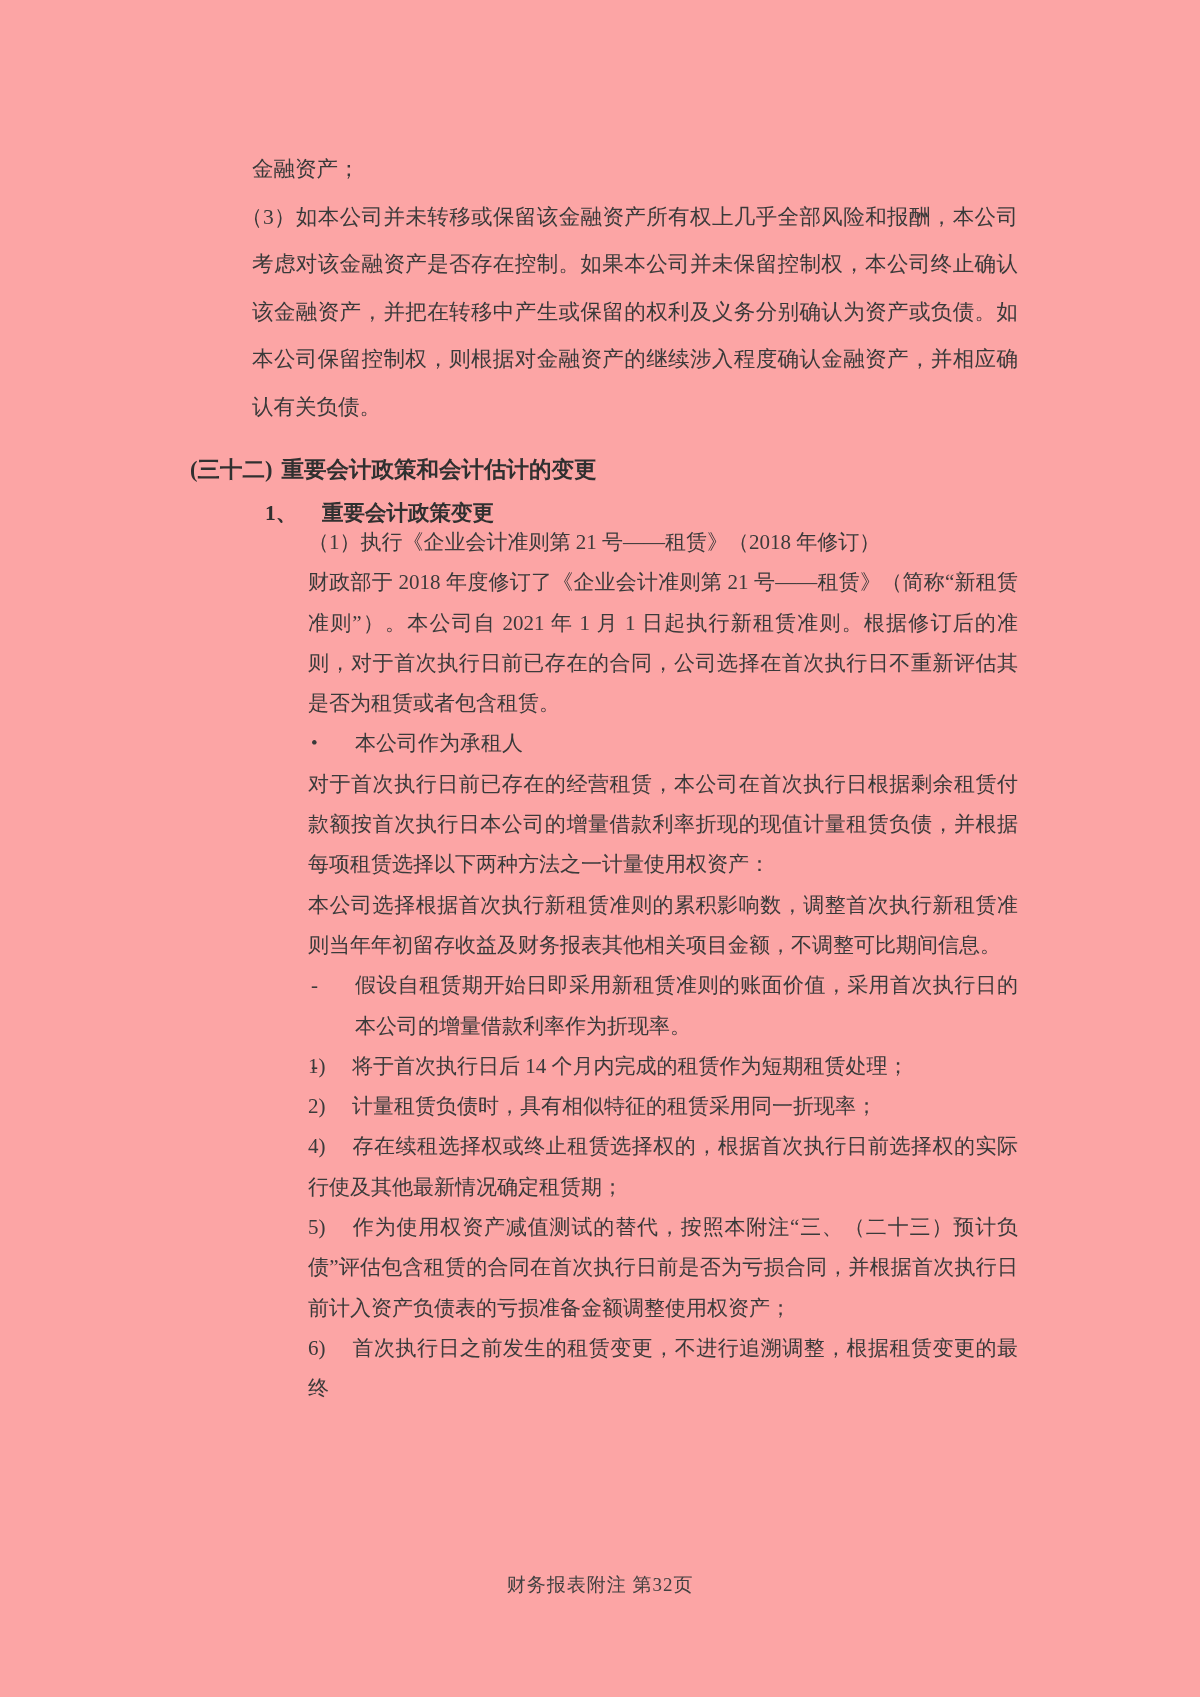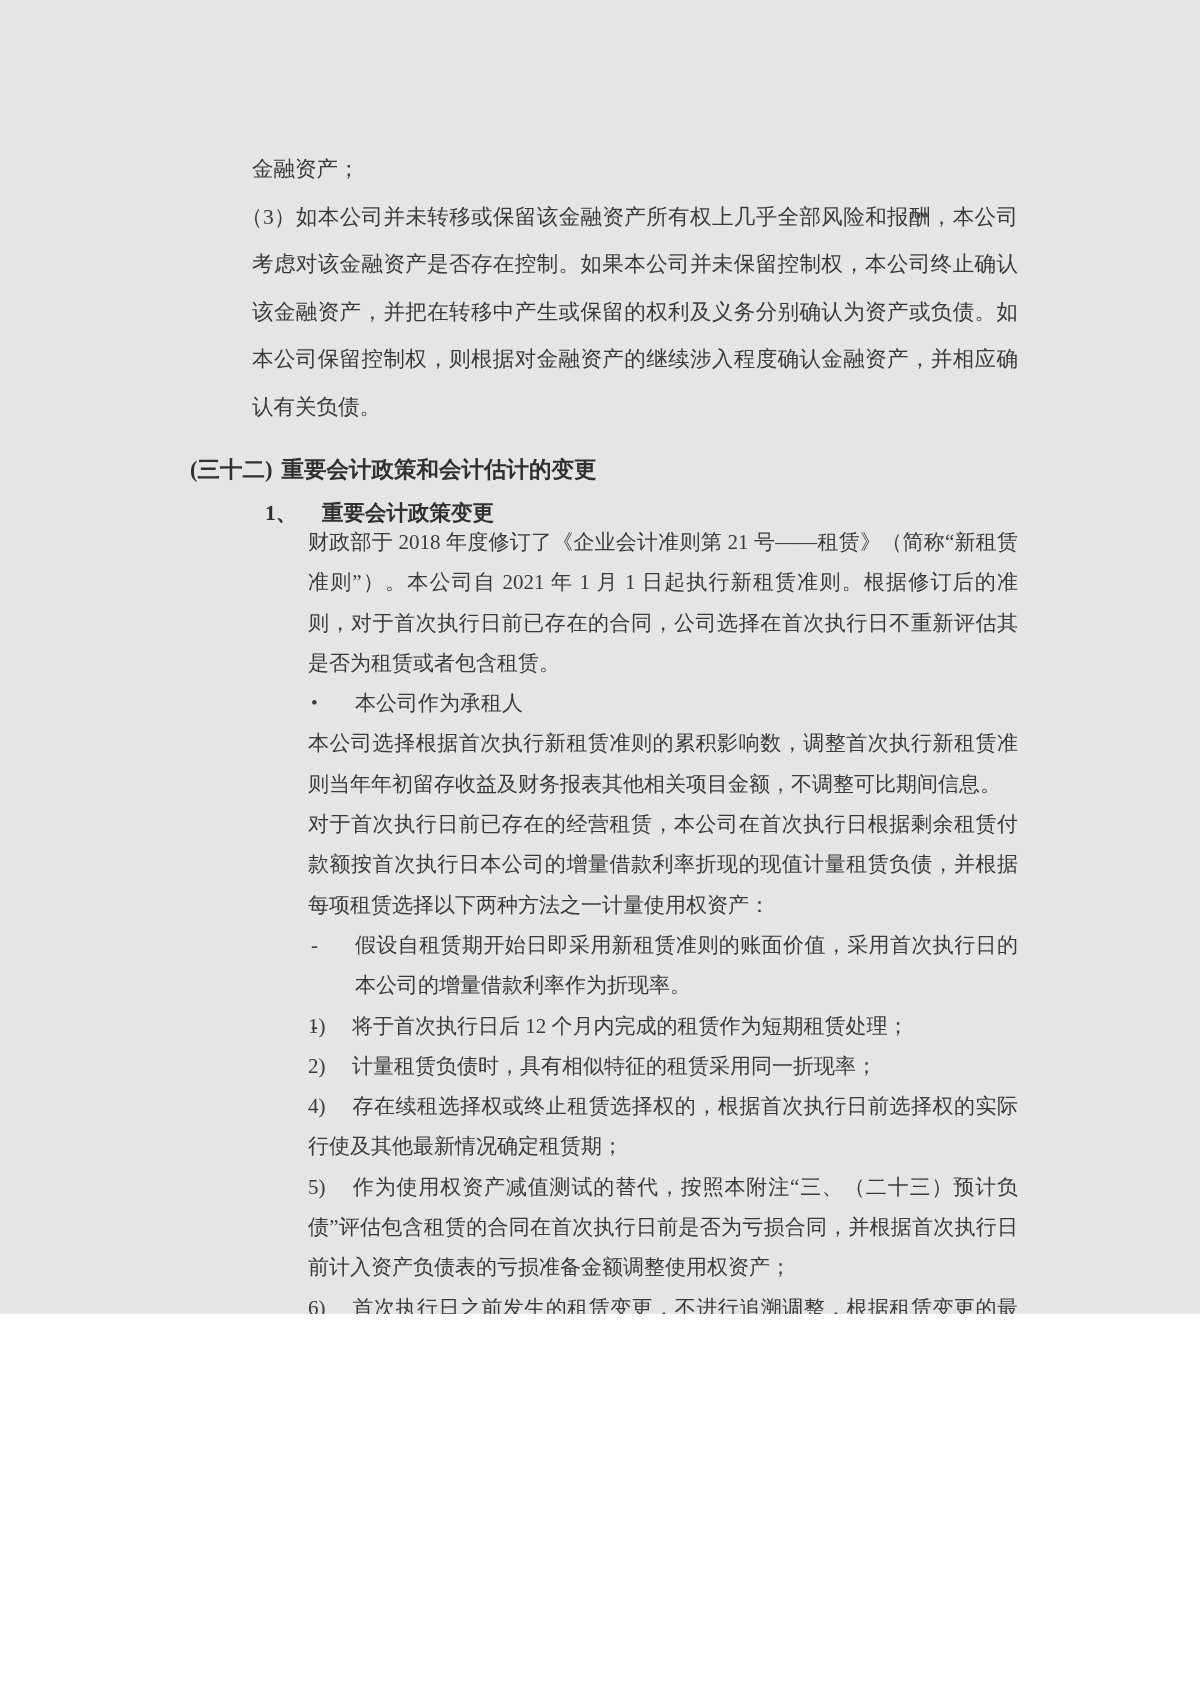--- a/index.html
+++ b/index.html
@@ -4,22 +4,22 @@
 <style>
   html, body { margin: 0; padding: 0; }
   body {
     width: 1200px; height: 1697px;
     background: #ffffff;
     font-family: "Liberation Serif", "DejaVu Serif", serif;
     color: #3a3a3a;
   }
   .page {
     position: relative;
-    width: 1200px; height: 1314px;
-    background: #e5e5e5;
+    width: 1200px; height: 1697px;
+    background: #fca5a5;
     overflow: hidden;
   }
   
   .block-cont {
     position: absolute;
     left: 252px; top: 146px;
     width: 766px;
     font-size: 21.5px;
     line-height: 47.6px;
     text-align: justify;
@@ -102,39 +102,40 @@
 
   <h1 class="h-section">
     <span>(三十二)</span><span class="h-title">重要会计政策和会计估计的变更</span>
   </h1>
 
   <h2 class="h-sub">
     <span class="sub-num">1、</span><span>重要会计政策变更</span>
   </h2>
 
   <section class="content">
+    <p>（1）执行《企业会计准则第 21 号——租赁》（2018 年修订）</p>
     <p>财政部于 2018 年度修订了《企业会计准则第 21 号——租赁》（简称“新租赁准则”）。本公司自 2021 年 1 月 1 日起执行新租赁准则。根据修订后的准则，对于首次执行日前已存在的合同，公司选择在首次执行日不重新评估其是否为租赁或者包含租赁。</p>
 
     <div class="li bullet">
       <span class="marker">•</span><span>本公司作为承租人</span>
     </div>
 
+    <p>对于首次执行日前已存在的经营租赁，本公司在首次执行日根据剩余租赁付款额按首次执行日本公司的增量借款利率折现的现值计量租赁负债，并根据每项租赁选择以下两种方法之一计量使用权资产：</p>
     <p>本公司选择根据首次执行新租赁准则的累积影响数，调整首次执行新租赁准则当年年初留存收益及财务报表其他相关项目金额，不调整可比期间信息。</p>
-    <p>对于首次执行日前已存在的经营租赁，本公司在首次执行日根据剩余租赁付款额按首次执行日本公司的增量借款利率折现的现值计量租赁负债，并根据每项租赁选择以下两种方法之一计量使用权资产：</p>
 
     <div class="li dash">
       <span class="marker">-</span><span>假设自租赁期开始日即采用新租赁准则的账面价值，采用首次执行日的本公司的增量借款利率作为折现率。</span>
     </div>
     <div class="li dash">
       <span class="marker">-</span>
     </div>
 
 
     <p class="num-item">
-      <span class="num">1)</span><span>将于首次执行日后 12 个月内完成的租赁作为短期租赁处理；</span>
+      <span class="num">1)</span><span>将于首次执行日后 14 个月内完成的租赁作为短期租赁处理；</span>
     </p>
     <p class="num-item">
       <span class="num">2)</span><span>计量租赁负债时，具有相似特征的租赁采用同一折现率；</span>
     </p>
     <p class="num-item">
       <span class="num">4)</span><span>存在续租选择权或终止租赁选择权的，根据首次执行日前选择权的实际行使及其他最新情况确定租赁期；</span>
     </p>
     <p class="num-item">
       <span class="num">5)</span><span>作为使用权资产减值测试的替代，按照本附注“三、（二十三）预计负债”评估包含租赁的合同在首次执行日前是否为亏损合同，并根据首次执行日前计入资产负债表的亏损准备金额调整使用权资产；</span>
     </p>

